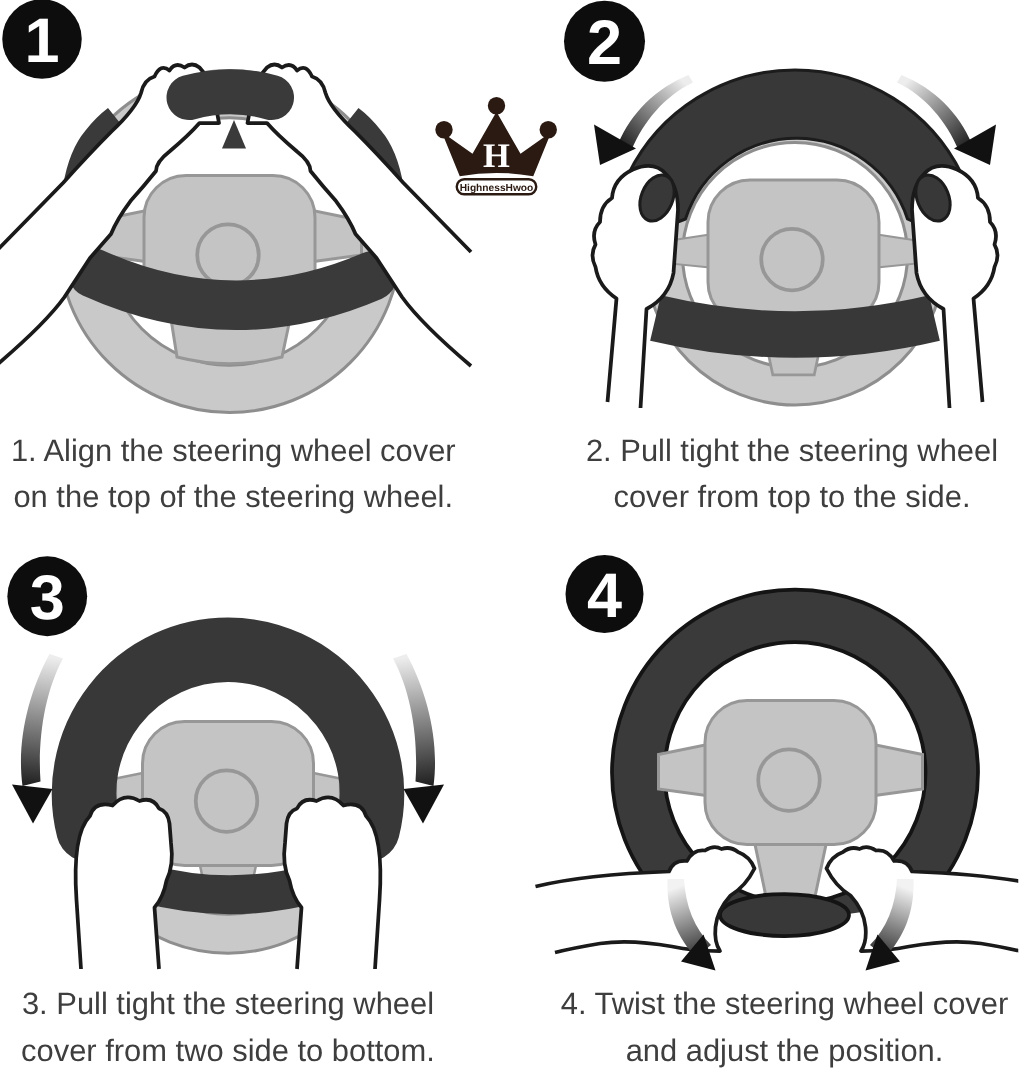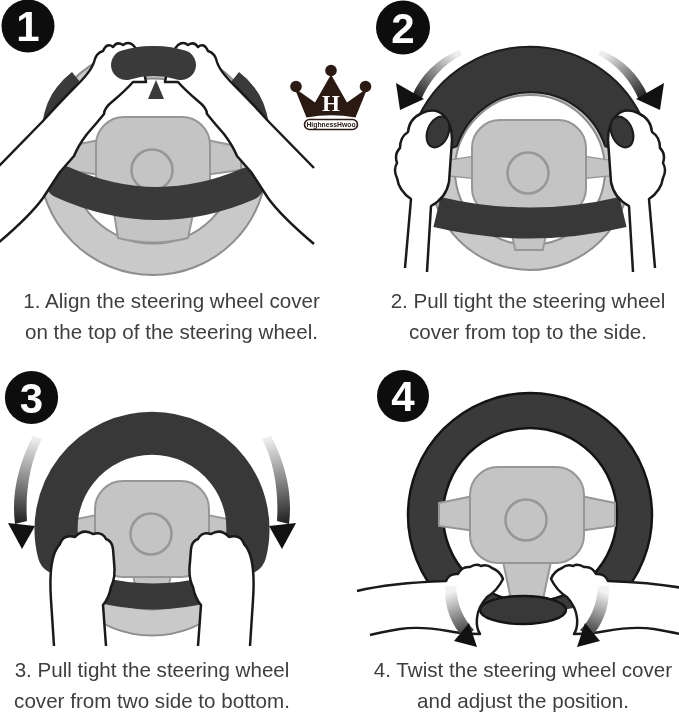--- a/index.html
+++ b/index.html
@@ -167,17 +167,17 @@
     <circle cx="296" cy="86.5" r="5.8" fill="#2b1a12"></circle>
     <circle cx="331" cy="70.5" r="5.8" fill="#2b1a12"></circle>
     <circle cx="365.5" cy="86.5" r="5.8" fill="#2b1a12"></circle>
     <path d="M306.5,117.5 L294.5,88 L315,102.5 L331,74.5 L347,102.5 L367.5,88 L355.5,117.5 Q331,113 306.5,117.5 Z" fill="#2b1a12"></path>
     <text x="331" y="111" font-family="Liberation Serif, serif" font-weight="bold" font-size="23" fill="#ffffff" text-anchor="middle">H</text>
     <rect x="304.5" y="119.5" width="53" height="10" rx="5" fill="#ffffff" stroke="#2b1a12" stroke-width="1.6"></rect>
     <text x="331" y="127.3" font-family="Liberation Sans, sans-serif" font-weight="bold" font-size="6.8" fill="#2b1a12" text-anchor="middle">HighnessHwoo</text>
   </g>
 </svg>
 
-<div class="cap" style="left:0px;   top:286px; width:311px;padding-left:16px;">1. Align the steering wheel cover<br>on the top of the steering wheel.</div>
+<div class="cap" style="left:0px;   top:286px; width:311px;">1. Align the steering wheel cover<br>on the top of the steering wheel.</div>
 <div class="cap" style="left:368px; top:286px; width:320px;">2. Pull tight the steering wheel<br>cover from top to the side.</div>
 <div class="cap" style="left:0px;   top:655px; width:304px;">3. Pull tight the steering wheel<br>cover from two side to bottom.</div>
 <div class="cap" style="left:363px; top:655px; width:320px;">4. Twist the steering wheel cover<br>and adjust the position.</div>
 </div>
 
 </body></html>

